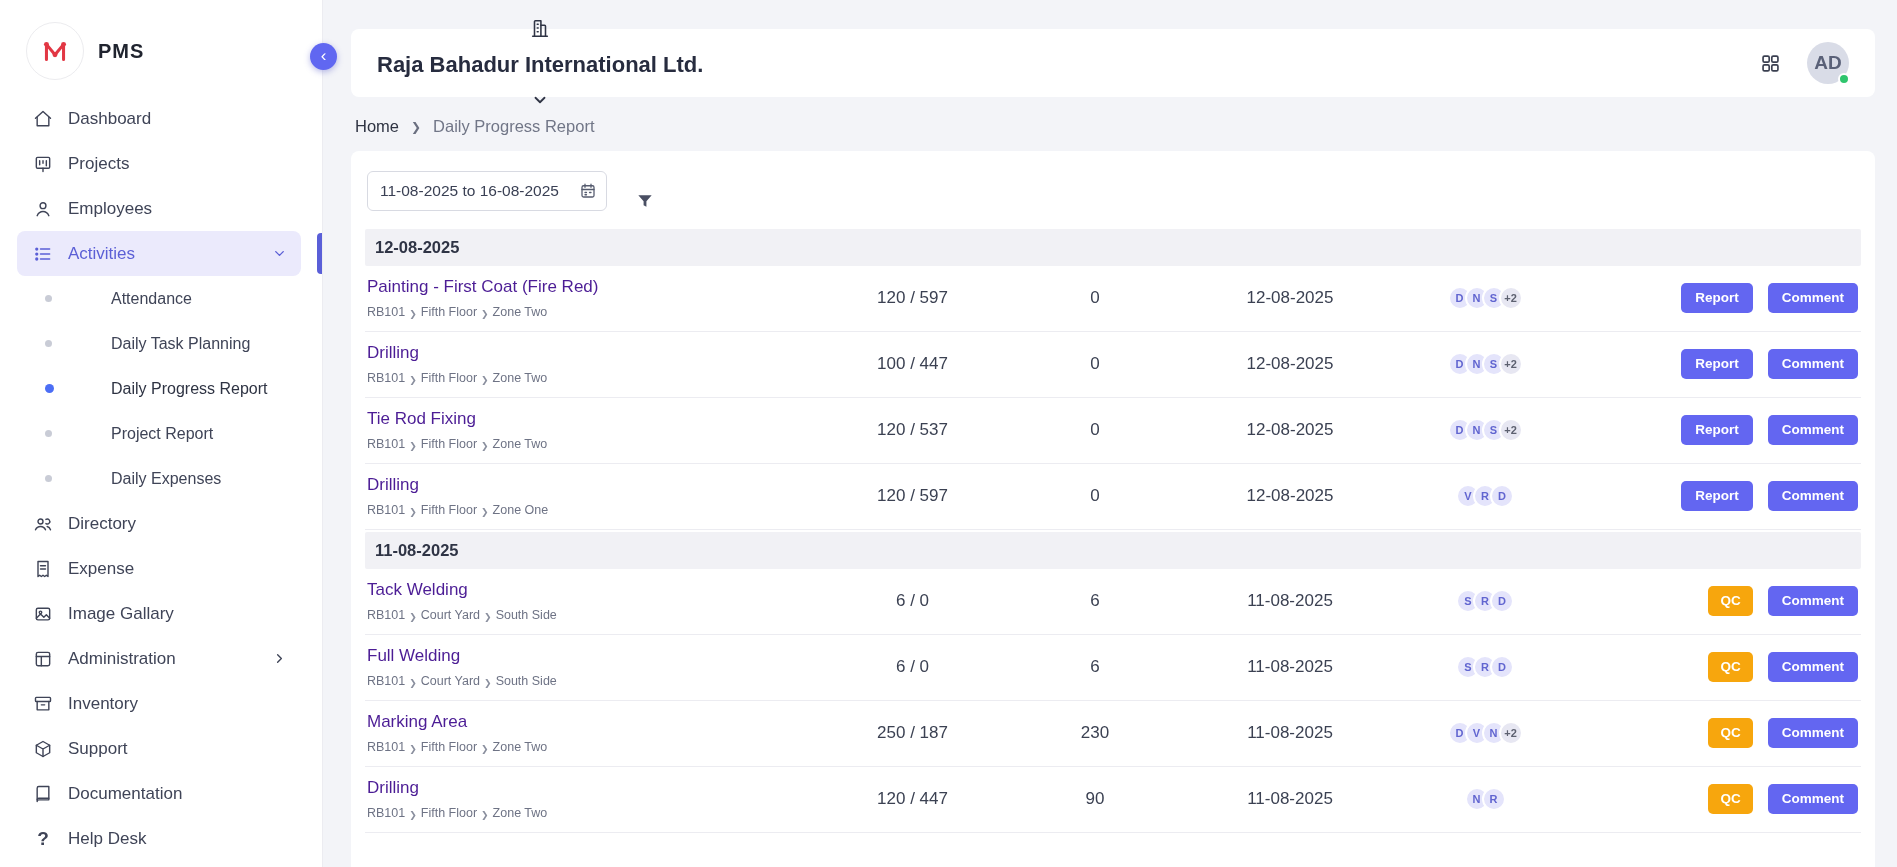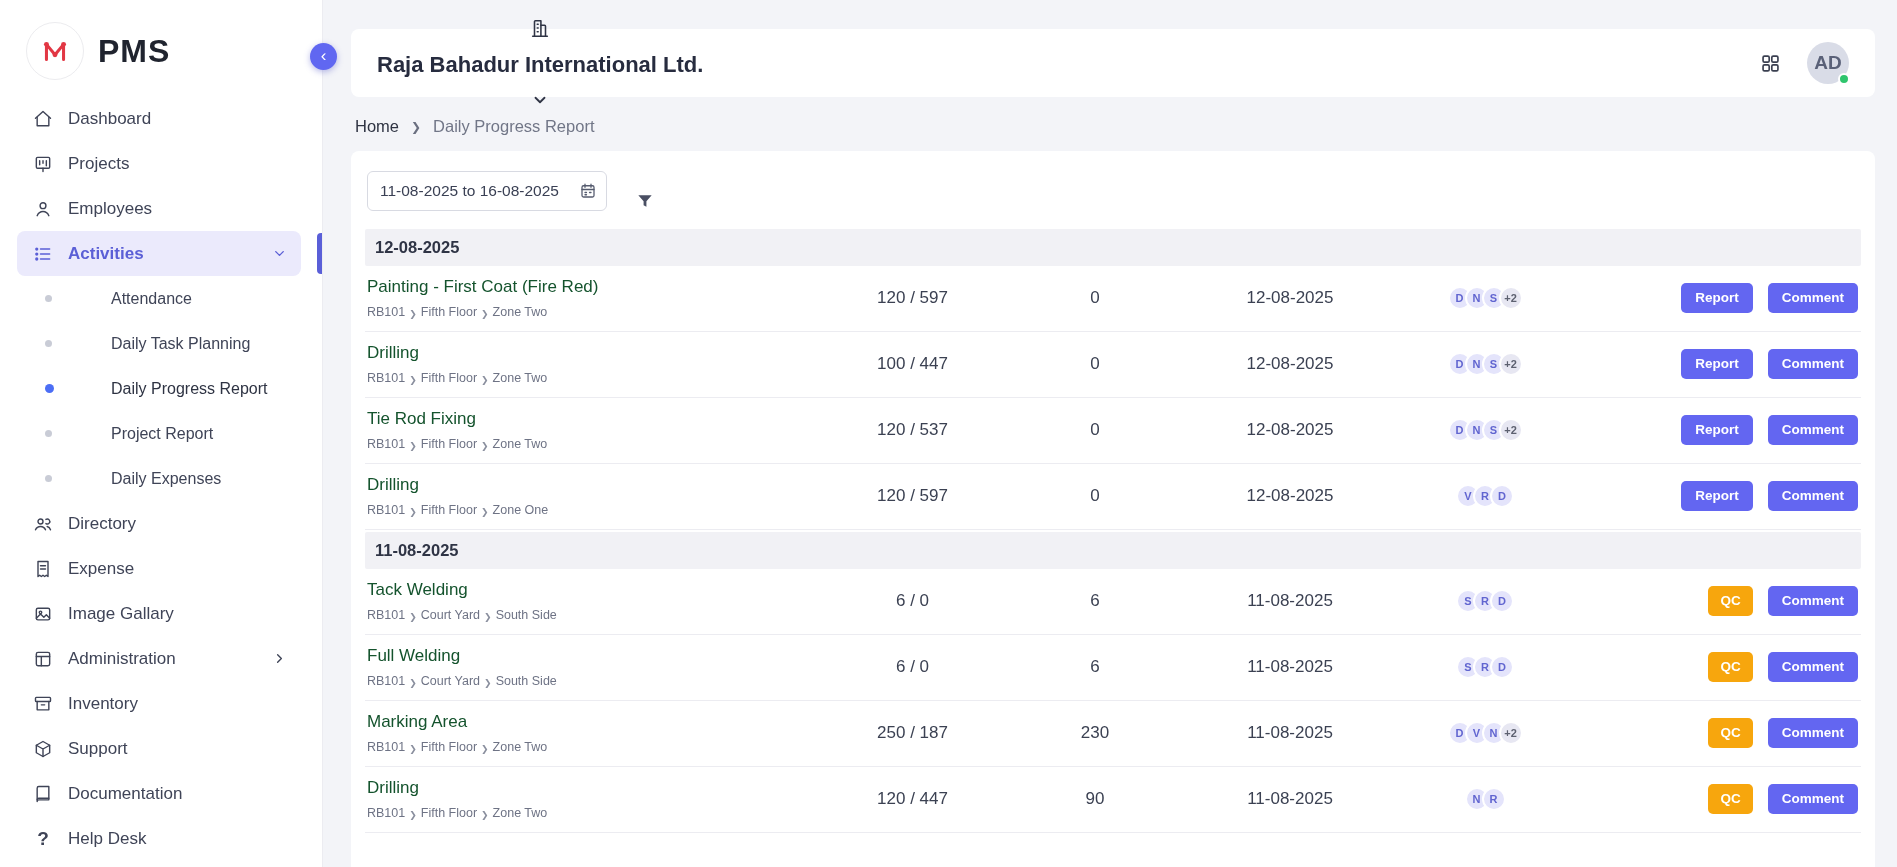--- a/index.html
+++ b/index.html
@@ -3,25 +3,25 @@
 <meta charset="utf-8">
 <style>
   html,body{margin:0;padding:0;background:#e9eaef;font-family:"Liberation Sans","DejaVu Sans",sans-serif;}
   *{box-sizing:border-box;}
   .app{position:relative;width:1897px;height:867px;display:flex;overflow:hidden;background:#f3f4f8;}
 
   
   .sidebar{width:323px;min-width:323px;height:100%;background:#ffffff;border-right:1px solid #ececf1;overflow:hidden;}
   .logo-row{display:flex;align-items:center;padding:22px 0 16px 26px;}
   .logo-badge{width:58px;height:58px;border-radius:50%;border:1.5px solid #ececef;display:flex;align-items:center;justify-content:center;background:#fff;}
-  .logo-text{font-size:32px;font-weight:800;color:#20242f;letter-spacing:1px;margin-left:14px;}
+  .logo-text{font-size:20px;font-weight:800;color:#20242f;letter-spacing:1px;margin-left:14px;}
   .nav{display:flex;flex-direction:column;}
   .nav-item{display:flex;align-items:center;gap:15px;height:45px;padding:0 14px 0 16px;margin:0 21px 0 17px;border-radius:8px;color:#3f4457;font-size:17px;cursor:pointer;position:relative;white-space:nowrap;}
   .nav-item .nav-icon{width:20px;height:20px;display:flex;align-items:center;justify-content:center;flex:none;}
-  .nav-item.active{background:#ebeafc;color:#5b5fd6;font-weight:700;}
+  .nav-item.active{background:#ebeafc;color:#5b5fd6;font-weight:400;}
   .nav-item.active::after{content:"";position:absolute;right:-21px;top:2px;bottom:2px;width:5px;background:#5a5fd8;border-radius:4px 0 0 4px;}
   .nav-chev{margin-left:auto;display:flex;align-items:center;}
   .sub-item{display:flex;align-items:center;height:45px;padding-left:45px;color:#3f4457;font-size:16px;cursor:pointer;white-space:nowrap;}
   .sub-dot{width:7px;height:7px;border-radius:50%;background:#c9ccd6;margin-right:59px;flex:none;}
   .sub-item.active .sub-dot{background:#4c6ef5;width:9px;height:9px;margin-right:57px;}
   .sub-item.active{color:#2e3343;}
   .qmark{font-size:19px;font-weight:700;color:#3f4457;}
 
   .collapse-btn{position:absolute;left:310px;top:43px;width:27px;height:27px;border-radius:50%;background:#6067f1;border:none;color:#fff;display:flex;align-items:center;justify-content:center;cursor:pointer;box-shadow:0 2px 6px rgba(80,85,200,.4);z-index:20;padding:0;}
   .collapse-btn span{font-size:17px;line-height:1;margin-top:-2px;}
@@ -48,21 +48,21 @@
   .cal-icon{position:absolute;right:10px;display:flex;pointer-events:none;}
   .funnel{display:flex;cursor:pointer;}
 
   
   .row-grid{display:grid;grid-template-columns:460px 175px 190px 200px 190px 1fr;align-items:center;}
   .thead{height:42px;font-size:14.3px;font-weight:700;color:#42475a;letter-spacing:.5px;}
   .thead>div{text-align:center;}
   .group-row{height:37px;background:#f1f1f5;border-radius:2px;display:flex;align-items:center;padding:0 10px;font-size:16.5px;font-weight:700;color:#2f3445;margin-top:2px;}
   .data-row{padding:11px 0 12px 0;border-bottom:1px solid #ececf1;}
   .cell-activity{padding-left:2px;}
-  .act-title{font-size:17px;color:#14532d;margin-bottom:8px;}
+  .act-title{font-size:17px;color:#4c1d95;margin-bottom:8px;}
   .act-path{display:flex;align-items:flex-end;gap:4px;font-size:12.5px;color:#6e7385;}
   .path-sep{font-size:9px;color:#8a8f9e;}
   .cell.num{text-align:center;font-size:17px;color:#3b4152;}
   .cell.team{display:flex;justify-content:center;align-items:center;}
   .chip{width:24px;height:24px;border-radius:50%;background:#e4e4fb;color:#6165d0;font-size:11px;font-weight:700;display:flex;align-items:center;justify-content:center;border:2px solid #fff;margin-left:-7px;cursor:pointer;}
   .chip:first-child{margin-left:0;}
   .chip-extra{color:#5d6170;background:#e7e7f2;}
   .cell.actions{display:flex;justify-content:flex-end;gap:15px;padding-right:3px;}
   .btn{border:none;height:30px;border-radius:5px;color:#fff;font-size:13.5px;font-weight:600;font-family:inherit;cursor:pointer;padding:0 14px;line-height:1;}
   .btn-indigo{background:#6366f1;}

